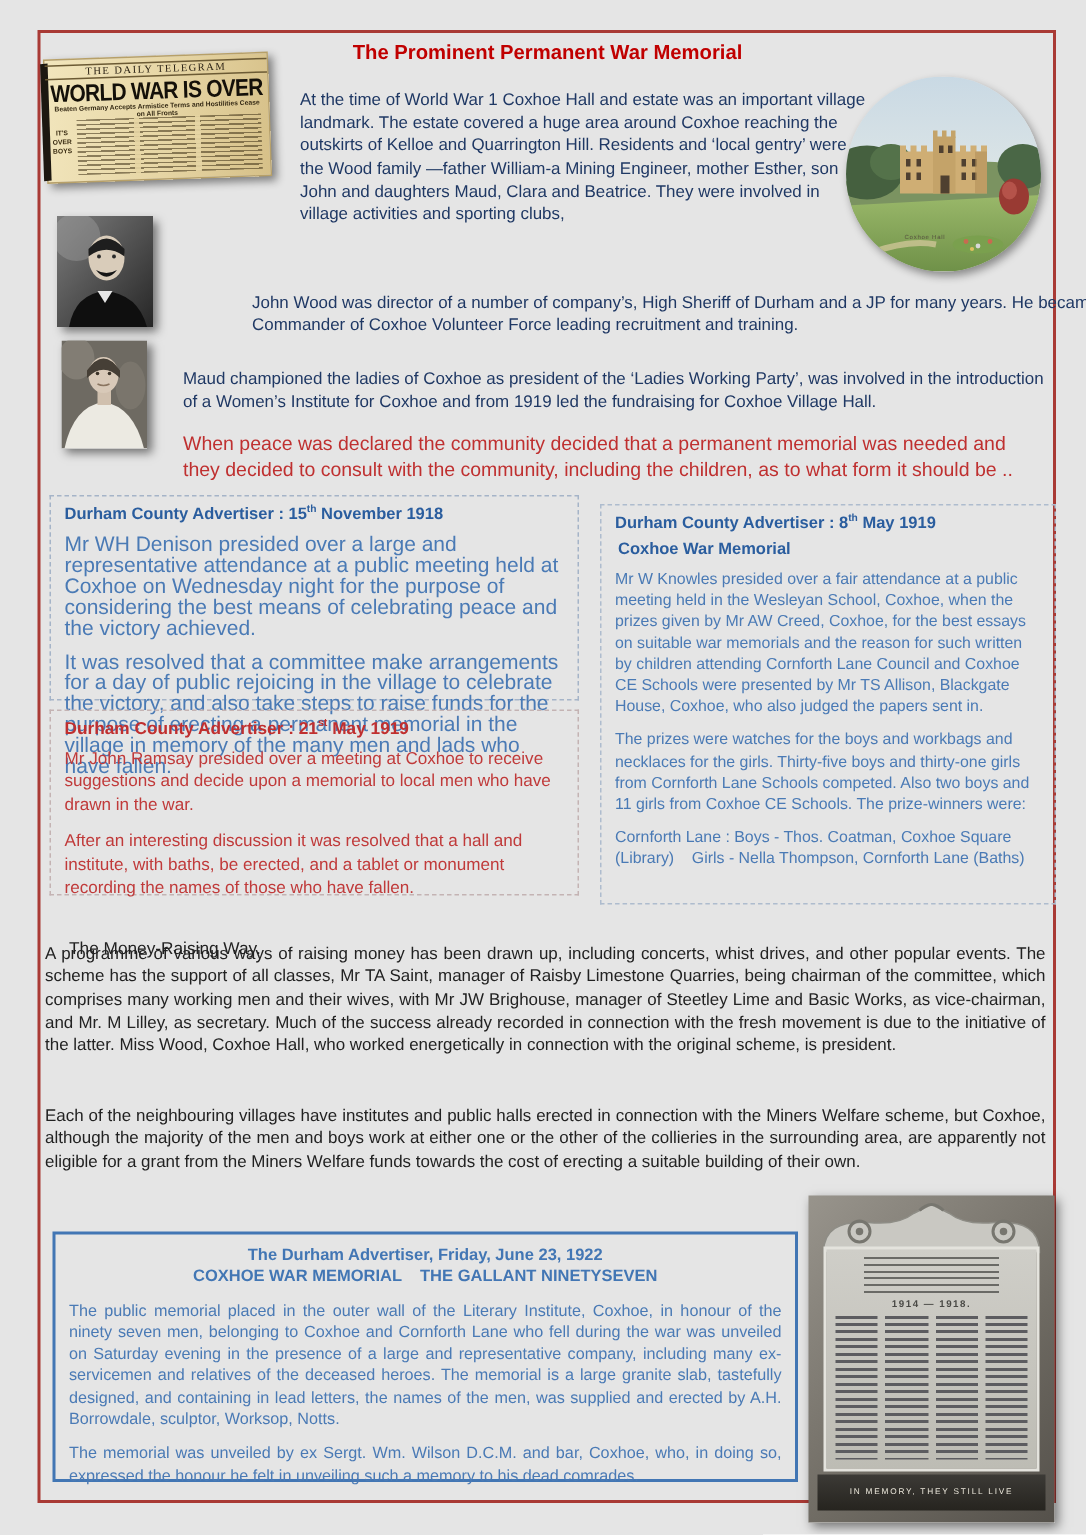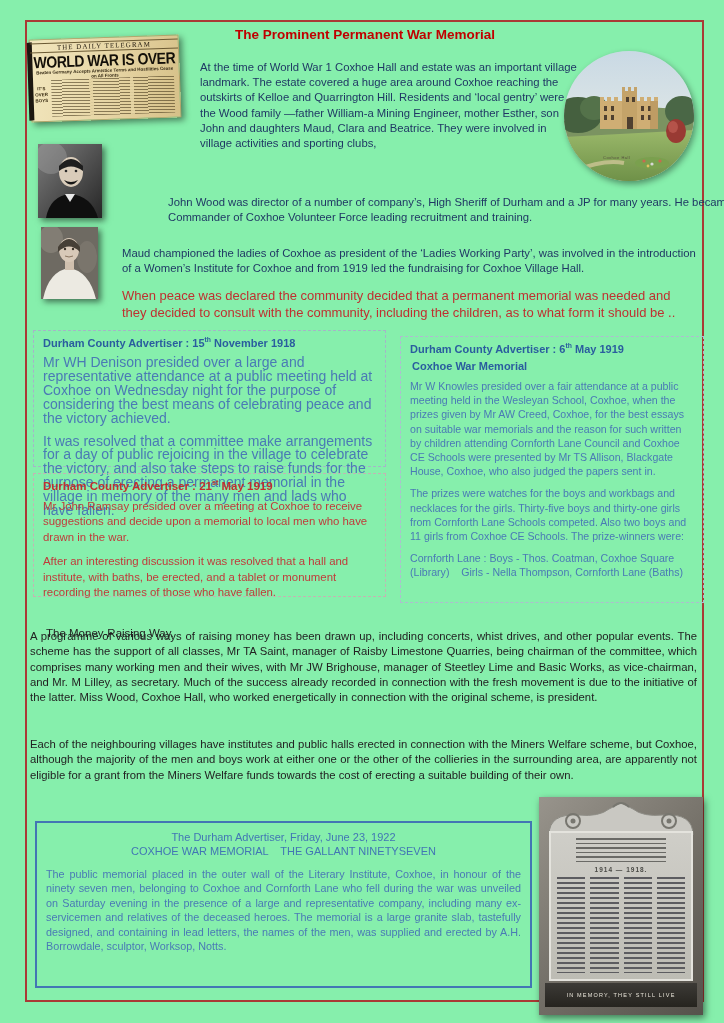--- a/index.html
+++ b/index.html
@@ -1,16 +1,16 @@
 <!DOCTYPE html>
 <html><head>
 <meta charset="utf-8">
 <style>
   html,body{margin:0;padding:0;background:#fff;}
-  .page{position:relative;width:724px;height:1023px;background:#86efac;overflow:hidden;
+  .page{position:relative;width:724px;height:1023px;background:#e5e5e5;overflow:hidden;
         font-family:"Liberation Sans","DejaVu Sans",sans-serif;color:#1f3864;}
   .abs{position:absolute;}
   .frame{left:25px;top:20px;width:675px;height:978px;border:2px solid #a93a35;}
   .title{left:35px;top:27px;width:660px;text-align:center;font-size:13.5px;font-weight:bold;color:#c00000;margin:0;}
   p{margin:0;}
   .navy{color:#1f3864;font-size:11.3px;line-height:15.2px;}
   .redtxt{color:#bf3030;font-size:13px;line-height:17px;}
   sup{font-size:0.62em;vertical-align:super;line-height:0;}
 
   
@@ -64,21 +64,21 @@
   .box3 p{color:#4a7ab5;font-size:10.6px;line-height:14.2px;margin-bottom:8px;}
 
   .money-h{left:30px;top:611px;font-size:11.5px;font-weight:normal;color:#222;margin:16px;}
   .money{color:#222;font-size:11.3px;line-height:15.3px;text-align:justify;}
   .money1{left:30px;top:629px;width:667px;}
   .money2{left:30px;top:737px;width:667px;}
 
   
   .adv22{left:35px;top:821px;width:497px;height:167px;border:2px solid #4276b4;
     box-sizing:border-box;padding:7px 9px;}
-  .adv22 .hd{color:#4276b4;font-size:11px;font-weight:normal;text-align:center;line-height:14px;}
+  .adv22 .hd{color:#4276b4;font-size:11px;font-weight:bold;text-align:center;line-height:14px;}
   .adv22 p{color:#4a7ab5;font-size:10.8px;line-height:14.4px;text-align:justify;margin-top:9px;}
   .gap-keep{white-space:pre-wrap;}
 
   
   .memorial{left:539px;top:797px;width:164px;height:218px;
     background:linear-gradient(135deg,#98948c,#6e6a62 60%,#55514b);
     box-shadow:2px 3px 7px rgba(0,0,0,.5);overflow:hidden;}
   .mem-slab{position:absolute;left:10px;top:34px;width:144px;height:150px;
     background:linear-gradient(180deg,#cfcec8,#bdbcb4);border:2px solid #e4e3dd;box-sizing:border-box;}
   .mem-ded{position:absolute;left:18%;top:5px;width:64%;height:26px;
@@ -205,41 +205,42 @@
 
   <p class="abs redtxt p-peace">When peace was declared the community decided that a permanent memorial was needed and they decided to consult with the community, including the children, as to what form it should be ..</p>
 
   <section class="abs artbox box1">
     <h3><span>Durham County Advertiser : 15</span><sup>th</sup><span> November 1918</span></h3>
     <p>Mr WH Denison presided over a large and representative attendance at a public meeting held at Coxhoe on Wednesday night for the purpose of considering the best means of celebrating peace and the victory achieved.</p>
     <p>It was resolved that a committee make arrangements for a day of public rejoicing in the village to celebrate the victory, and also take steps to raise funds for the purpose of erecting a permanent memorial in the village in memory of the many men and lads who have fallen.</p>
   </section>
 
   <section class="abs artbox box3">
-    <h3><span>Durham County Advertiser : 6</span><sup>th</sup><span> May 1919</span></h3>
+    <h3><span>Durham County Advertiser : 8</span><sup>th</sup><span> May 1919</span></h3>
     <h4>Coxhoe War Memorial</h4>
     <p>Mr W Knowles presided over a fair attendance at a public meeting held in the Wesleyan School, Coxhoe, when the prizes given by Mr AW Creed, Coxhoe, for the best essays on suitable war memorials and the reason for such written by children attending Cornforth Lane Council and Coxhoe CE Schools were presented by Mr TS Allison, Blackgate House, Coxhoe, who also judged the papers sent in.</p>
     <p>The prizes were watches for the boys and workbags and necklaces for the girls.  Thirty-five boys and thirty-one girls from Cornforth Lane Schools competed.  Also two boys and 11 girls from Coxhoe CE Schools.  The prize-winners were:</p>
     <p class="gap-keep">Cornforth Lane : Boys - Thos. Coatman, Coxhoe Square (Library)    Girls - Nella Thompson, Cornforth Lane (Baths)</p>
   </section>
 
   <section class="abs artbox box2">
     <h3><span>Durham County Advertiser : 21</span><sup>st</sup><span> May 1919</span></h3>
     <p>Mr John Ramsay presided over a meeting at Coxhoe to receive suggestions and decide upon a memorial to local men who have drawn in the war.</p>
     <p>After an interesting discussion it was resolved that a hall and institute, with baths, be erected, and a tablet or monument recording the names of those who have fallen.</p>
   </section>
 
   <h2 class="abs money-h">The Money-Raising Way.</h2>
   <p class="abs money money1">A programme of various ways of raising money has been drawn up, including concerts, whist drives, and other popular events.  The scheme has the support of all classes, Mr TA Saint, manager of Raisby Limestone Quarries, being chairman of the committee, which comprises many working men and their wives, with Mr JW Brighouse, manager of Steetley Lime and Basic Works, as vice-chairman, and Mr. M Lilley, as secretary.  Much of the success already recorded in connection with the fresh movement is due to the initiative of the latter.  Miss Wood, Coxhoe Hall, who worked energetically in connection with the original scheme, is president.</p>
   <p class="abs money money2">Each of the neighbouring villages have institutes and public halls erected in connection with the Miners Welfare scheme, but Coxhoe, although the majority of the men and boys work at either one or the other of the collieries in the surrounding area, are apparently not eligible for a grant from the Miners Welfare funds towards the cost of erecting a suitable building of their own.</p>
 
   <section class="abs adv22">
     <div class="hd">The Durham Advertiser, Friday, June 23, 1922</div>
     <div class="hd gap-keep">COXHOE WAR MEMORIAL    THE GALLANT NINETYSEVEN</div>
     <p>The public memorial placed in the outer wall of the Literary Institute, Coxhoe, in honour of the ninety seven men, belonging to Coxhoe and Cornforth Lane who fell during the war was unveiled on Saturday evening in the presence of a large and representative company, including many ex-servicemen and relatives of the deceased heroes. The memorial is a large granite slab, tastefully designed, and containing in lead letters, the names of the men, was supplied and erected by A.H. Borrowdale, sculptor, Worksop, Notts.</p>
+    <p>The memorial was unveiled by ex Sergt. Wm. Wilson D.C.M. and bar, Coxhoe, who, in doing so, expressed the honour he felt in unveiling such a memory to his dead comrades.</p>
   </section>
 
   <div class="abs memorial">
     <svg width="164" height="40" viewBox="0 0 164 40" style="position:absolute;left:0;top:0;">
       <path d="M10,38 Q10,16 40,18 Q60,20 70,12 L82,6 L94,12 Q104,20 124,18 Q154,16 154,38 Z" fill="#c9c8c2" stroke="#8e8d86" stroke-width="1"></path>
       <circle cx="34" cy="24" r="7" fill="none" stroke="#77766f" stroke-width="2"></circle>
       <circle cx="130" cy="24" r="7" fill="none" stroke="#77766f" stroke-width="2"></circle>
       <circle cx="34" cy="24" r="2.5" fill="#77766f"></circle>
         <circle cx="130" cy="24" r="2.5" fill="#77766f"></circle>
       <path d="M74,10 Q82,2 90,10" fill="none" stroke="#77766f" stroke-width="2"></path>

